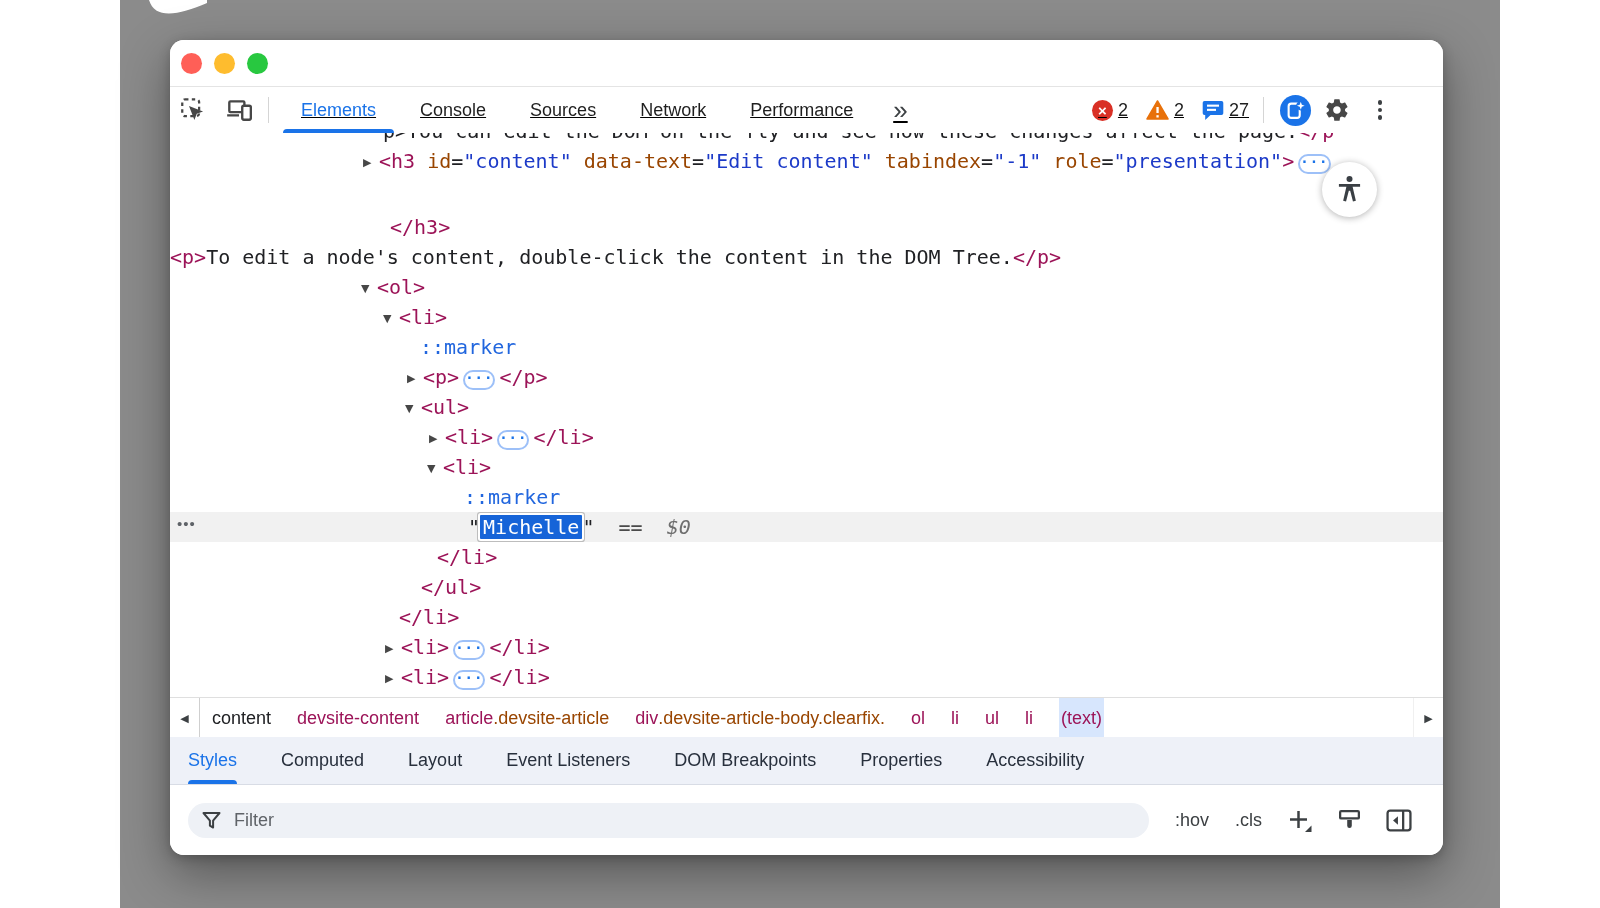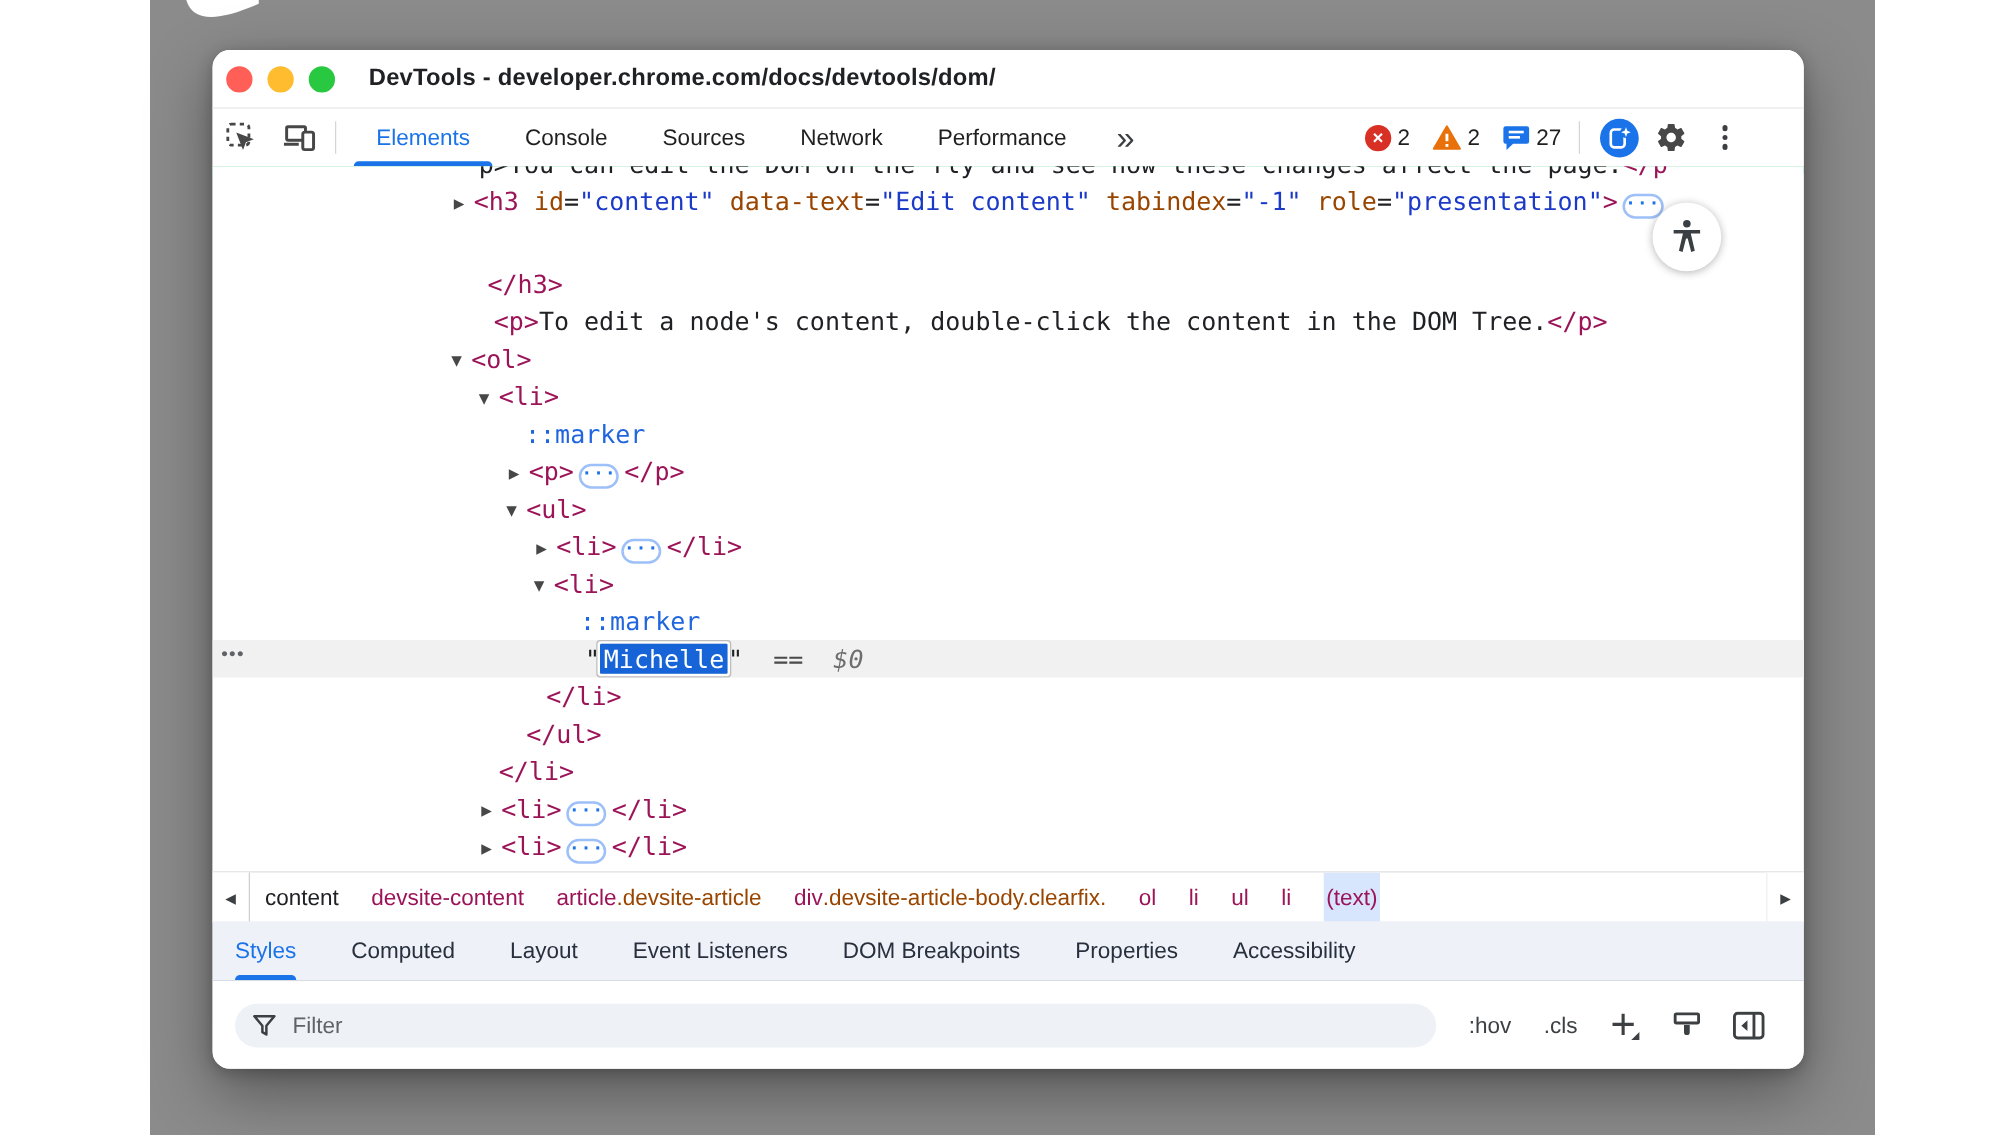--- a/index.html
+++ b/index.html
@@ -10,21 +10,21 @@
   
   .window{position:absolute;left:170px;top:40px;width:1273px;height:815px;background:#fff;
     border-radius:14px;box-shadow:0 18px 50px rgba(0,0,0,.38),0 3px 12px rgba(0,0,0,.22);overflow:hidden;}
   
   .titlebar{height:46px;display:flex;align-items:center;border-bottom:1px solid #e4e4e4;background:#fff;}
   .lights{display:flex;gap:12px;padding-left:11px;}
   .light{width:21px;height:21px;border-radius:50%;display:inline-block;}
   .light.red{background:#ff5f57;}.light.yellow{background:#febc2e;}.light.green{background:#28c840;}
   .title{margin-left:27px;font-size:19px;font-weight:bold;color:#202124;letter-spacing:.2px;}
   
-  .toolbar{height:46px;display:flex;align-items:center;border-bottom:6px solid #22c55e;background:#fff;padding-right:48px;}
+  .toolbar{height:46px;display:flex;align-items:center;border-bottom:6px solid #22c55e;background:#fff;padding-right:48px;text-decoration:underline;}
   .icon-btn{background:none;border:none;padding:0;margin:0;display:flex;align-items:center;justify-content:center;cursor:pointer;}
   .tb-inspect{width:46px;height:46px;}
   .tb-device{width:46px;height:46px;}
   .vdiv{width:1px;height:26px;background:#d5d5d5;margin:0 6px;}
   .tabs{display:flex;height:100%;margin-left:4px;}
   .tab{display:flex;align-items:center;padding:0 22px;font-size:18px;color:#1f1f1f;position:relative;cursor:pointer;}
   .tab.active{color:#1a73e8;}
   .tab.active::after{content:"";position:absolute;left:4px;right:4px;bottom:0;height:4px;background:#1a73e8;border-radius:4px 4px 0 0;}
   .more-tabs{font-size:26px;color:#3c4043;margin-left:14px;line-height:1;cursor:pointer;background:none;border:none;padding:0 4px;}
   .badges{display:flex;align-items:center;margin-left:auto;gap:6px;}
@@ -101,21 +101,20 @@
   </svg>
 
   <div class="window">
 
     <div class="titlebar">
       <div class="lights">
         <span class="light red"></span>
         <span class="light yellow"></span>
         <span class="light green"></span>
       </div>
-      <div class="title">DevTools - developer.chrome.com/docs/devtools/dom/</div>
     </div>
 
     <div class="toolbar">
       <button class="icon-btn tb-inspect">
         <svg width="27" height="27" viewBox="0 0 24 24">
           <rect x="2" y="2" width="15" height="15" rx="2.5" fill="none" stroke="#474747" stroke-width="2" stroke-dasharray="3 3"></rect>
           <path d="M8 8 L20.5 12.8 L14.9 14.9 L12.8 20.5 Z" fill="#474747"></path>
         </svg>
       </button>
       <button class="icon-btn tb-device">
@@ -174,21 +173,21 @@
         <span class="dot"></span>
         <span class="dot"></span>
         <span class="dot"></span>
       </button>
     </div>
 
     <div class="tree">
         <div class="tree-line clip-top" style="padding-left: 213px;"><span class="tk-txt">p&gt;You can edit the DOM on the fly and see how these changes affect the page.</span><span class="tk-tag">&lt;/p</span></div>
         <div class="tree-line" style="padding-left: 193px;"><span class="tk-arrc">▶</span><span class="tk-tag">&lt;h3</span><span class="tk-attr"> id</span><span class="tk-d">=</span><span class="tk-val">"content"</span><span class="tk-attr"> data-text</span><span class="tk-d">=</span><span class="tk-val">"Edit content"</span><span class="tk-attr"> tabindex</span><span class="tk-d">=</span><span class="tk-val">"-1"</span><span class="tk-attr"> role</span><span class="tk-d">=</span><span class="tk-val">"presentation"</span><span class="tk-tag">&gt;</span><span class="tk-ell">···</span></div>
         <div class="tree-line" style="padding-left: 220px; margin-top: 36px;"><span class="tk-tag">&lt;/h3&gt;</span></div>
-        <div class="tree-line" style="padding-left: 213px; margin-left: 12px;"><span class="tk-tag">&lt;p&gt;</span><span class="tk-txt">To edit a node's content, double-click the content in the DOM Tree.</span><span class="tk-tag">&lt;/p&gt;</span></div>
+        <div class="tree-line" style=""><span class="tk-tag">&lt;p&gt;</span><span class="tk-txt">To edit a node's content, double-click the content in the DOM Tree.</span><span class="tk-tag">&lt;/p&gt;</span></div>
         <div class="tree-line" style="padding-left: 191px;"><span class="tk-arro">▼</span><span class="tk-tag">&lt;ol&gt;</span></div>
         <div class="tree-line" style="padding-left: 213px;"><span class="tk-arro">▼</span><span class="tk-tag">&lt;li&gt;</span></div>
         <div class="tree-line" style="padding-left: 250px;"><span class="tk-ps">::marker</span></div>
         <div class="tree-line" style="padding-left: 237px;"><span class="tk-arrc">▶</span><span class="tk-tag">&lt;p&gt;</span><span class="tk-ell">···</span><span class="tk-tag">&lt;/p&gt;</span></div>
         <div class="tree-line" style="padding-left: 235px;"><span class="tk-arro">▼</span><span class="tk-tag">&lt;ul&gt;</span></div>
         <div class="tree-line" style="padding-left: 259px;"><span class="tk-arrc">▶</span><span class="tk-tag">&lt;li&gt;</span><span class="tk-ell">···</span><span class="tk-tag">&lt;/li&gt;</span></div>
         <div class="tree-line" style="padding-left: 257px;"><span class="tk-arro">▼</span><span class="tk-tag">&lt;li&gt;</span></div>
         <div class="tree-line" style="padding-left: 294px;"><span class="tk-ps">::marker</span></div>
         <div class="tree-line hl" style="padding-left: 298px;"><span class="gutter">•••</span><span class="tk-txt">"</span><span class="tk-sel">Michelle</span><span class="tk-txt">"</span><span class="tk-eq">  ==  </span><span class="tk-var">$0</span></div>
         <div class="tree-line" style="padding-left: 267px;"><span class="tk-tag">&lt;/li&gt;</span></div>

